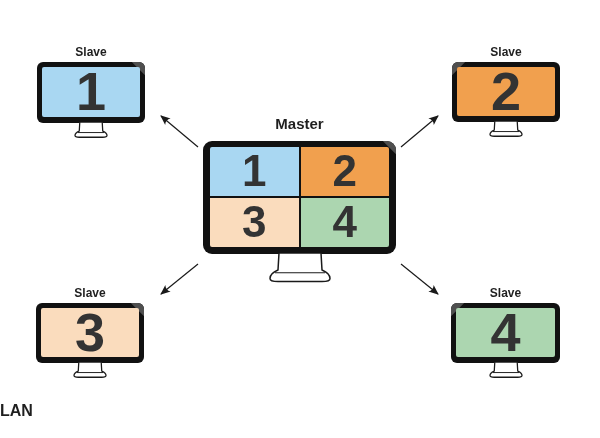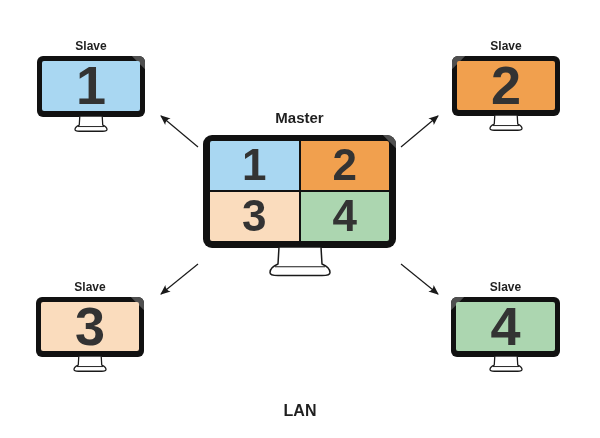--- a/index.html
+++ b/index.html
@@ -18,21 +18,21 @@
     inset: 0;
     width: 600px;
     height: 438px;
   }
   .arrows line {
     stroke: #1a1a1a;
     stroke-width: 1.2;
   }
 
   
-  .monitor-group { position: absolute; }
+  .monitor-group { position: absolute; margin-top: 6px; }
 
   .monitor-label {
     position: absolute;
     left: 0;
     right: 0;
     bottom: calc(100% + 3px);
     text-align: center;
     font-weight: bold;
     font-size: 12px;
     color: #1f1f1f;
@@ -136,21 +136,20 @@
     fill: none;
     stroke: #1a1a1a;
   }
 
   
   .lan-label {
     position: absolute;
     top: 402px;
     left: 0;
     right: 0;
-    text-align: center;
     font-weight: bold;
     font-size: 16px;
     color: #1f1f1f;
   }
 </style>
 </head>
 <body>
 
 <div class="canvas">
 

